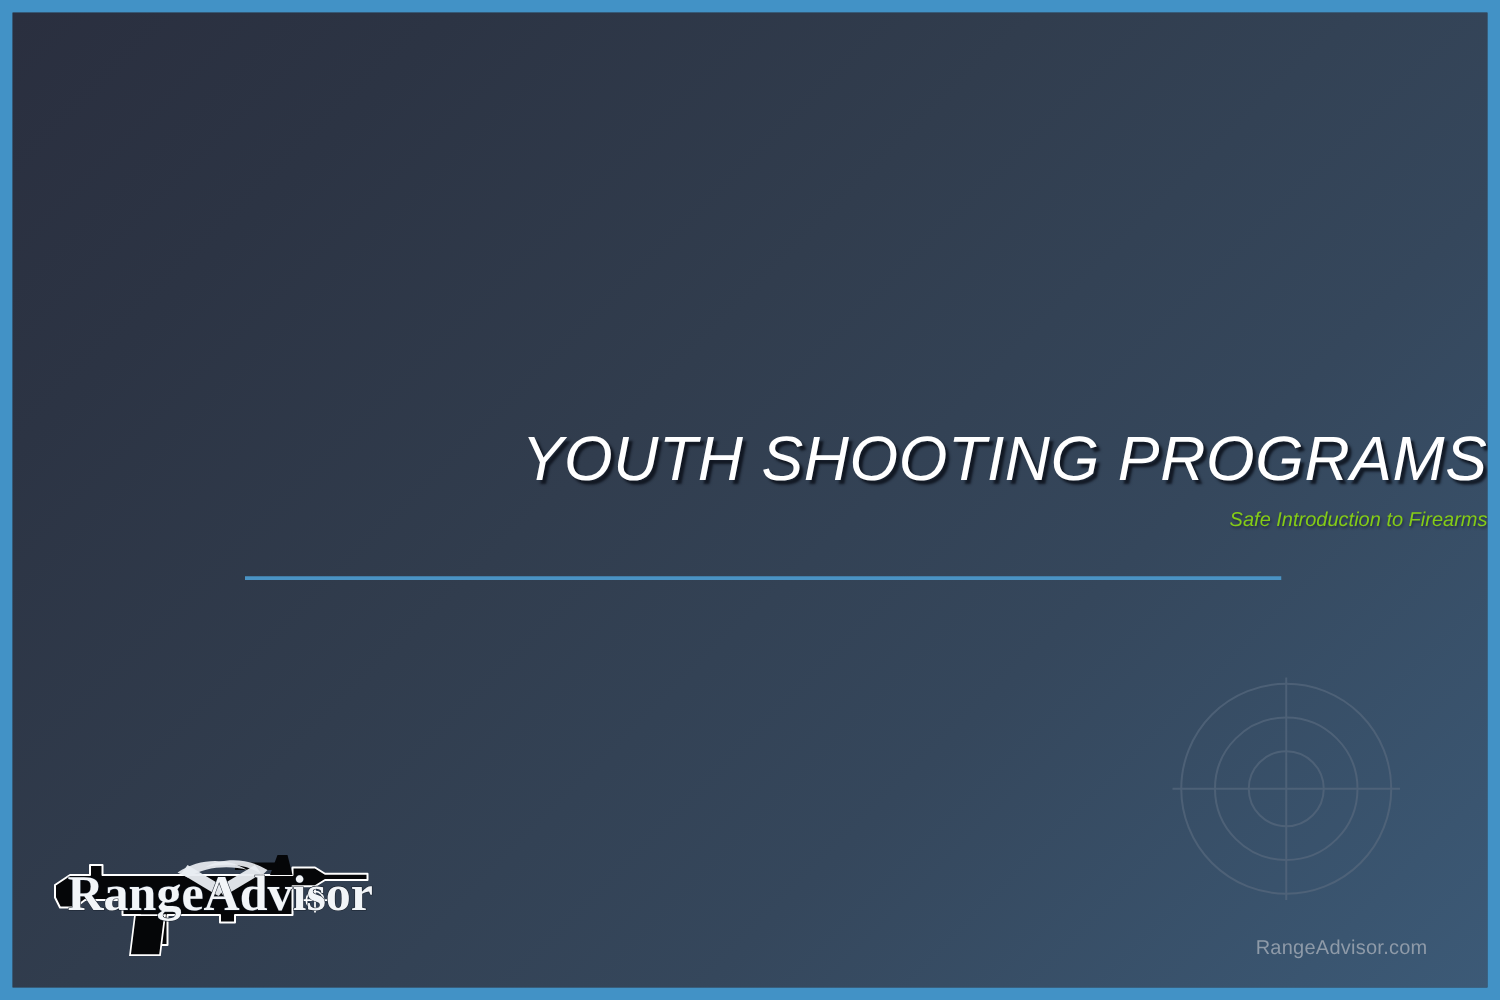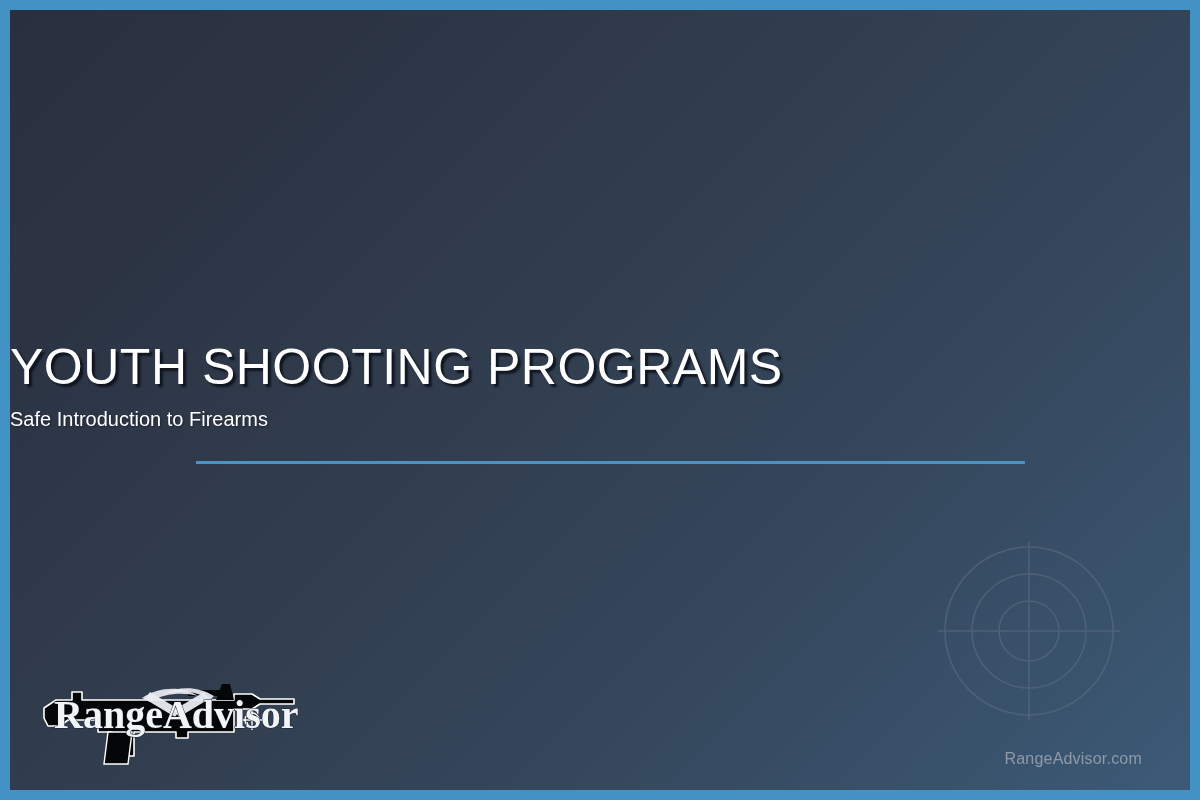--- a/index.html
+++ b/index.html
@@ -45,37 +45,38 @@
     height: 220px;
     pointer-events: none;
   }
 
   
   .title-block {
     position: absolute;
     left: 0;
     right: 0;
     top: 330px;
-    text-align: left;
+    text-align: right;
+    font-style: italic;
   }
   .slide-title {
     margin: 0;
     font-size: 50px;
     font-weight: normal;
     letter-spacing: 0.5px;
     line-height: 1.08;
     color: #ffffff;
     text-shadow: 3px 3px 2px rgba(8, 12, 20, 0.78);
     white-space: nowrap;
   }
   .slide-subtitle {
     margin: 14px 0 0 0;
-    font-size: 20px;
+    font-size: 16px;
     font-weight: normal;
-    color: #ffffff;
+    color: #84cc16;
     text-shadow: 1px 1px 2px rgba(10, 14, 22, 0.45);
     white-space: nowrap;
   }
   .accent-rule {
     position: absolute;
     left: 186px;
     top: 451px;
     width: 829px;
     height: 3px;
     background: #4a93c4;

